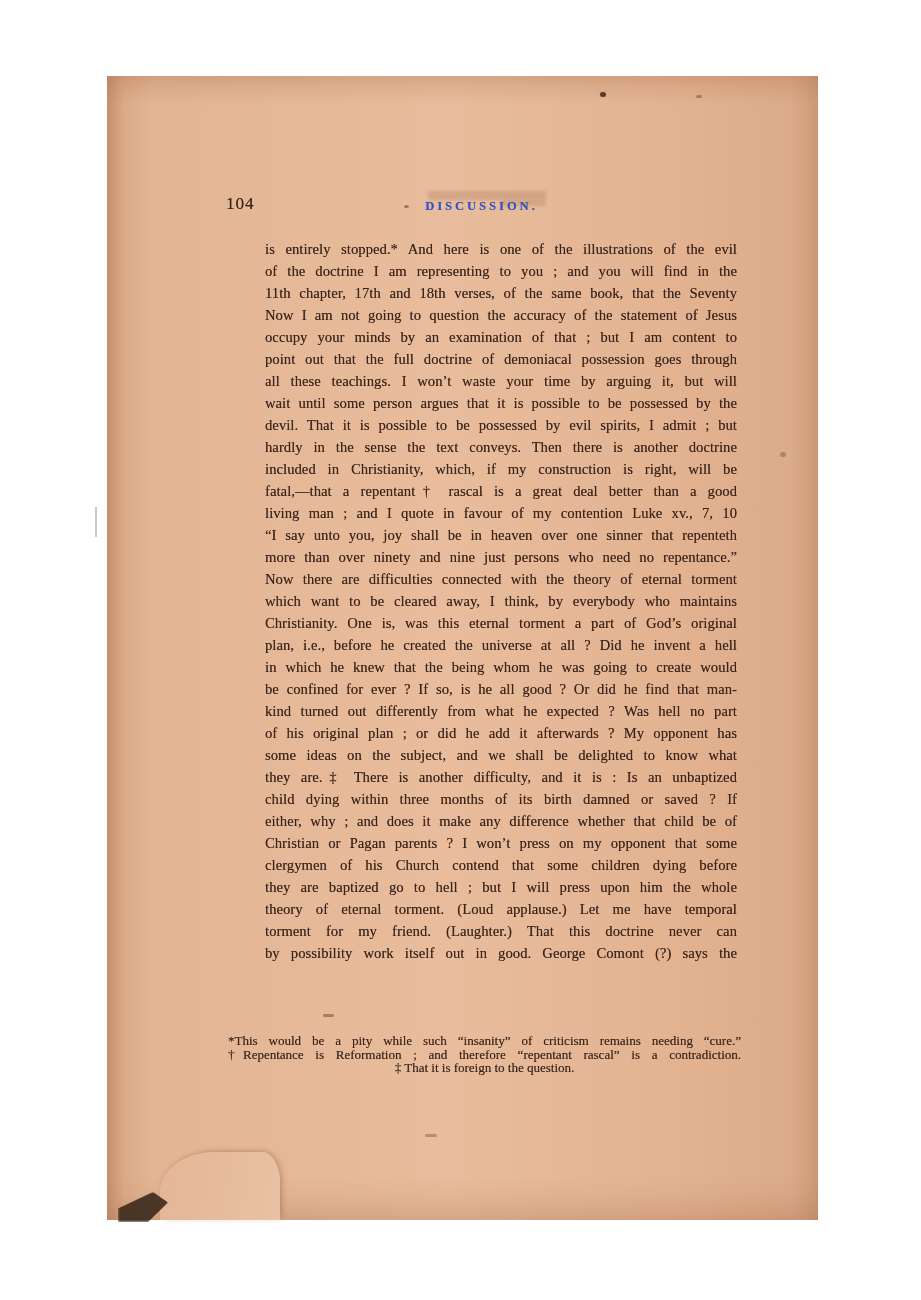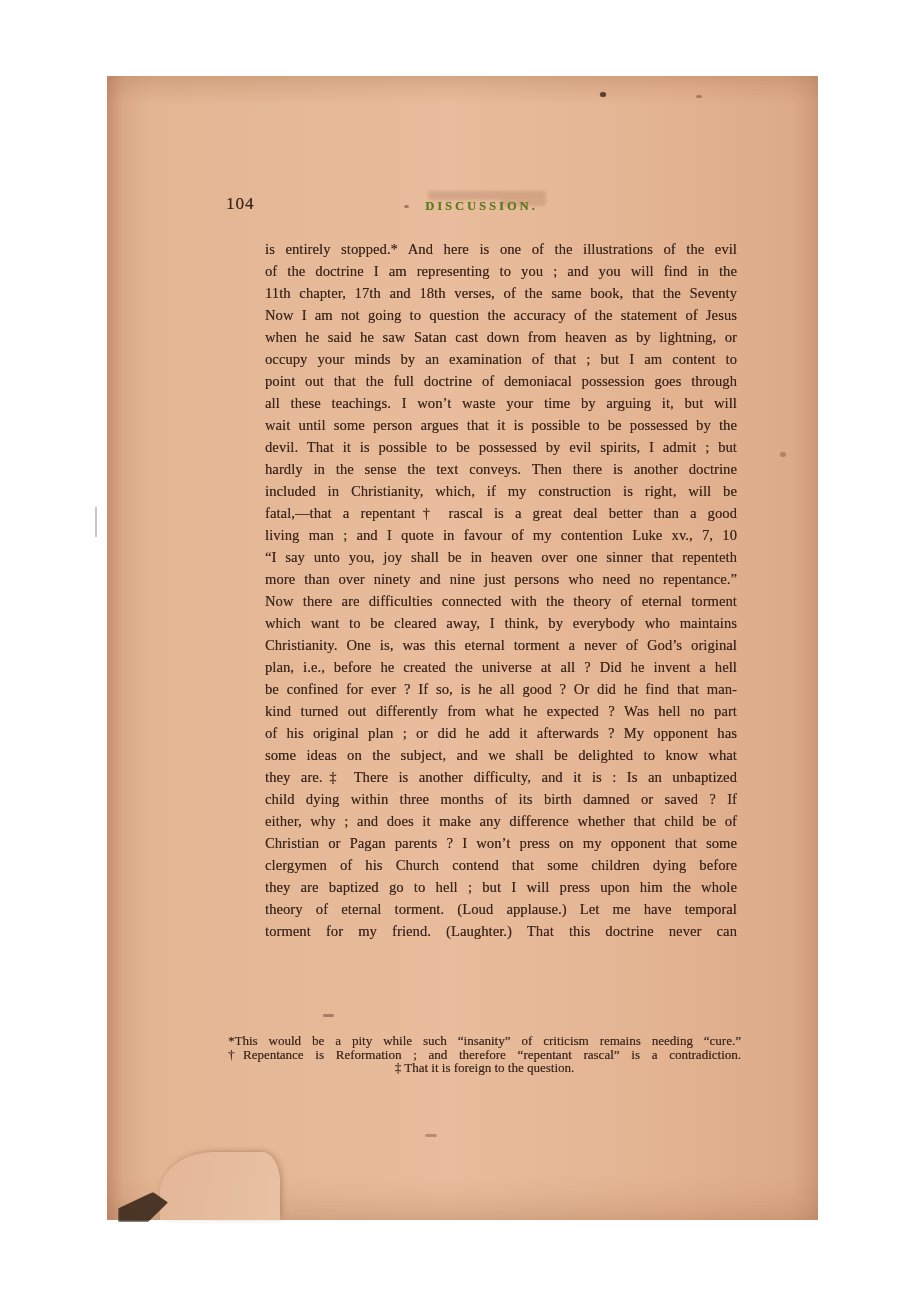--- a/index.html
+++ b/index.html
@@ -19,21 +19,21 @@
   }
   .pageno{
     position:absolute;left:226px;top:194px;
     font-size:17px;font-weight:normal;letter-spacing:1px;
     color:var(--ink,#3a241a);
     text-shadow:.2px .2px .3px rgba(58,36,26,.6);
   }
   .runhead{
     position:absolute;left:226px;top:199px;width:511px;
     text-align:center;font-size:12.5px;font-weight:bold;letter-spacing:3px;
-    color:#4d7c0f;opacity:.92;
+    color:#1d4ed8;opacity:.92;
     text-shadow:.2px .2px .3px rgba(74,46,30,.5);
   }
   .bodytext{
     position:absolute;left:226px;top:238px;width:511px;
     font-size:14.5px;line-height:22px;color:var(--ink,#3a241a);
   }
   .bline{
     text-align:justify;text-align-last:justify;
     letter-spacing:.1px;
     text-shadow:.2px .2px .35px rgba(58,36,26,.6);
@@ -97,47 +97,48 @@
 <div class="mark cornermark"></div>
 
 <div class="pageno">104</div>
 <div class="runhead">DISCUSSION.</div>
 
 <div class="bodytext">
     <div class="bline">is entirely stopped.* And here is one of the illustrations of the evil</div>
     <div class="bline">of the doctrine I am representing to you ; and you will find in the</div>
     <div class="bline">11th chapter, 17th and 18th verses, of the same book, that the Seventy</div>
     <div class="bline">Now I am not going to question the accuracy of the statement of Jesus</div>
-    <div class="bline">when he said he saw Satan cast down from heaven as by lightning, or</div>
     <div class="bline">occupy your minds by an examination of that ; but I am content to</div>
     <div class="bline">point out that the full doctrine of demoniacal possession goes through</div>
     <div class="bline">all these teachings. I won’t waste your time by arguing it, but will</div>
     <div class="bline">wait until some person argues that it is possible to be possessed by the</div>
     <div class="bline">devil. That it is possible to be possessed by evil spirits, I admit ; but</div>
     <div class="bline">hardly in the sense the text conveys. Then there is another doctrine</div>
     <div class="bline">included in Christianity, which, if my construction is right, will be</div>
     <div class="bline">fatal,—that a repentant† rascal is a great deal better than a good</div>
     <div class="bline">living man ; and I quote in favour of my contention Luke xv., 7, 10</div>
     <div class="bline">“I say unto you, joy shall be in heaven over one sinner that repenteth</div>
     <div class="bline">more than over ninety and nine just persons who need no repentance.”</div>
     <div class="bline">Now there are difficulties connected with the theory of eternal torment</div>
     <div class="bline">which want to be cleared away, I think, by everybody who maintains</div>
-    <div class="bline">Christianity. One is, was this eternal torment a never of God’s original</div>
+    <div class="bline">Christianity. One is, was this eternal torment a part of God’s original</div>
     <div class="bline">plan, i.e., before he created the universe at all ? Did he invent a hell</div>
+    <div class="bline">in which he knew that the being whom he was going to create would</div>
     <div class="bline">be confined for ever ? If so, is he all good ? Or did he find that man-</div>
     <div class="bline">kind turned out differently from what he expected ? Was hell no part</div>
     <div class="bline">of his original plan ; or did he add it afterwards ? My opponent has</div>
     <div class="bline">some ideas on the subject, and we shall be delighted to know what</div>
     <div class="bline">they are.‡ There is another difficulty, and it is : Is an unbaptized</div>
     <div class="bline">child dying within three months of its birth damned or saved ? If</div>
     <div class="bline">either, why ; and does it make any difference whether that child be of</div>
     <div class="bline">Christian or Pagan parents ? I won’t press on my opponent that some</div>
     <div class="bline">clergymen of his Church contend that some children dying before</div>
     <div class="bline">they are baptized go to hell ; but I will press upon him the whole</div>
     <div class="bline">theory of eternal torment. (Loud applause.) Let me have temporal</div>
     <div class="bline">torment for my friend. (Laughter.) That this doctrine never can</div>
+    <div class="bline">by possibility work itself out in good. George Comont (?) says the</div>
   </div>
 
 <div class="footnotes">
   <div class="fline">*This would be a pity while such “insanity” of criticism remains needing “cure.”</div>
   <div class="fline">†Repentance is Reformation ; and therefore “repentant rascal” is a contradiction.</div>
   <div class="fline center">‡ That it is foreign to the question.</div>
 </div>
 
 </body></html>

